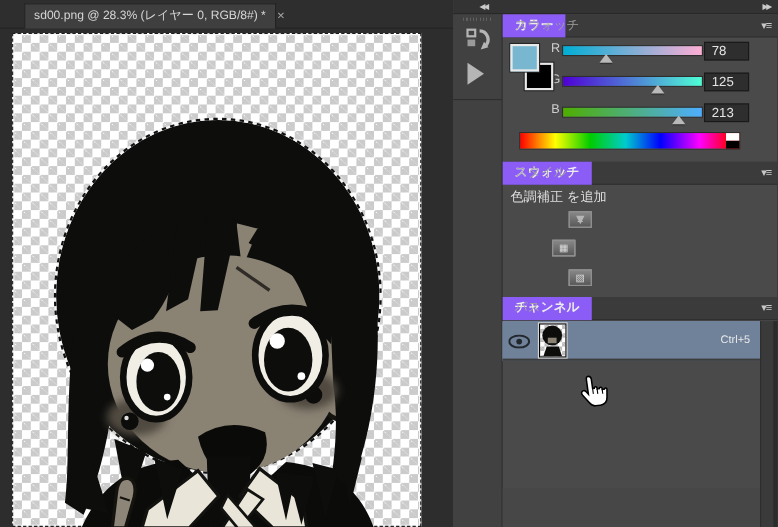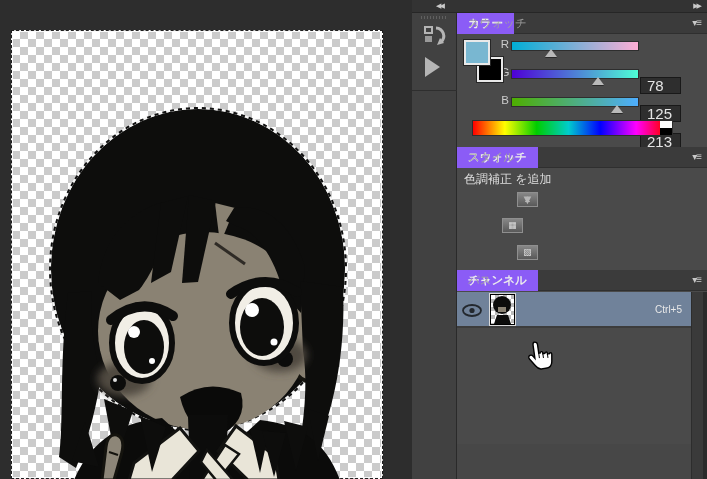--- a/index.html
+++ b/index.html
@@ -46,21 +46,21 @@
   
   .tabs-color{top:0;}
   .swatch{width:26px;height:25px;border:2px solid #e9e9e9;box-shadow:0 0 0 1px #262626;}
   .fg-swatch{left:7px;top:27px;z-index:2;}
   .bg-swatch{left:20px;top:44px;z-index:1;}
   .sl-label{width:14px;text-align:center;color:#cccccc;font-size:11.5px;left:41px;}
   .sl-track{left:55px;width:126px;height:8px;box-shadow:0 0 0 1px #2e2e2e;}
   .sl-thumb{top:7px;width:0;height:0;border-left:6px solid transparent;border-right:6px solid transparent;
             border-bottom:8px solid #b9b9b9;filter:drop-shadow(0 1px 0 #2a2a2a);}
   .valbox{left:183px;width:41px;height:17px;background:#2e2e2e;border:1px solid #191919;
-          color:#e4e4e4;font-size:15px;line-height:15px;padding-left:6px;margin-top:39px;}
+          color:#e4e4e4;font-size:12px;line-height:15px;padding-left:6px;}
   .spectrum{left:16px;top:108px;width:199px;height:14px;box-shadow:0 0 0 1px #2e2e2e;
             background:linear-gradient(to right,#f00 0%,#ff0 16%,#0c0 32%,#0cc 48%,#00f 64%,#f0f 82%,#f00 96%,#f00 100%);}
   .spec-end{left:187px;width:12px;height:7px;}
   .spec-end.t{top:0;} .spec-end.b{top:7px;}
 
   
   .tabs-adj{top:134px;}
   .add-label{left:7px;top:158px;font-size:12px;color:#dedede;}
   .adj-row{height:18px;}
   .adj-row.r1{left:60px;top:178px;width:130px;}
@@ -91,20 +91,25 @@
 
   
   .cursor{left:527px;top:340px;width:26px;height:30px;z-index:50;transform:rotate(-8deg);}
 </style>
 </head>
 <body>
 
 <div id="app">
 
   <div class="doc-area">
+    <div class="tabbar">
+      <div class="doctab">
+        <span style="position:static">sd00.png @ 28.3% (レイヤー 0, RGB/8#) *</span><span class="close">✕</span>
+      </div>
+    </div>
 
     <div class="canvas">
 
       <svg width="372" height="449" viewBox="0 0 372 449">
         <defs>
           <filter id="blur1" x="-50%" y="-50%" width="200%" height="200%">
               <feGaussianBlur stdDeviation="4"></feGaussianBlur>
             </filter>
         </defs>
 

